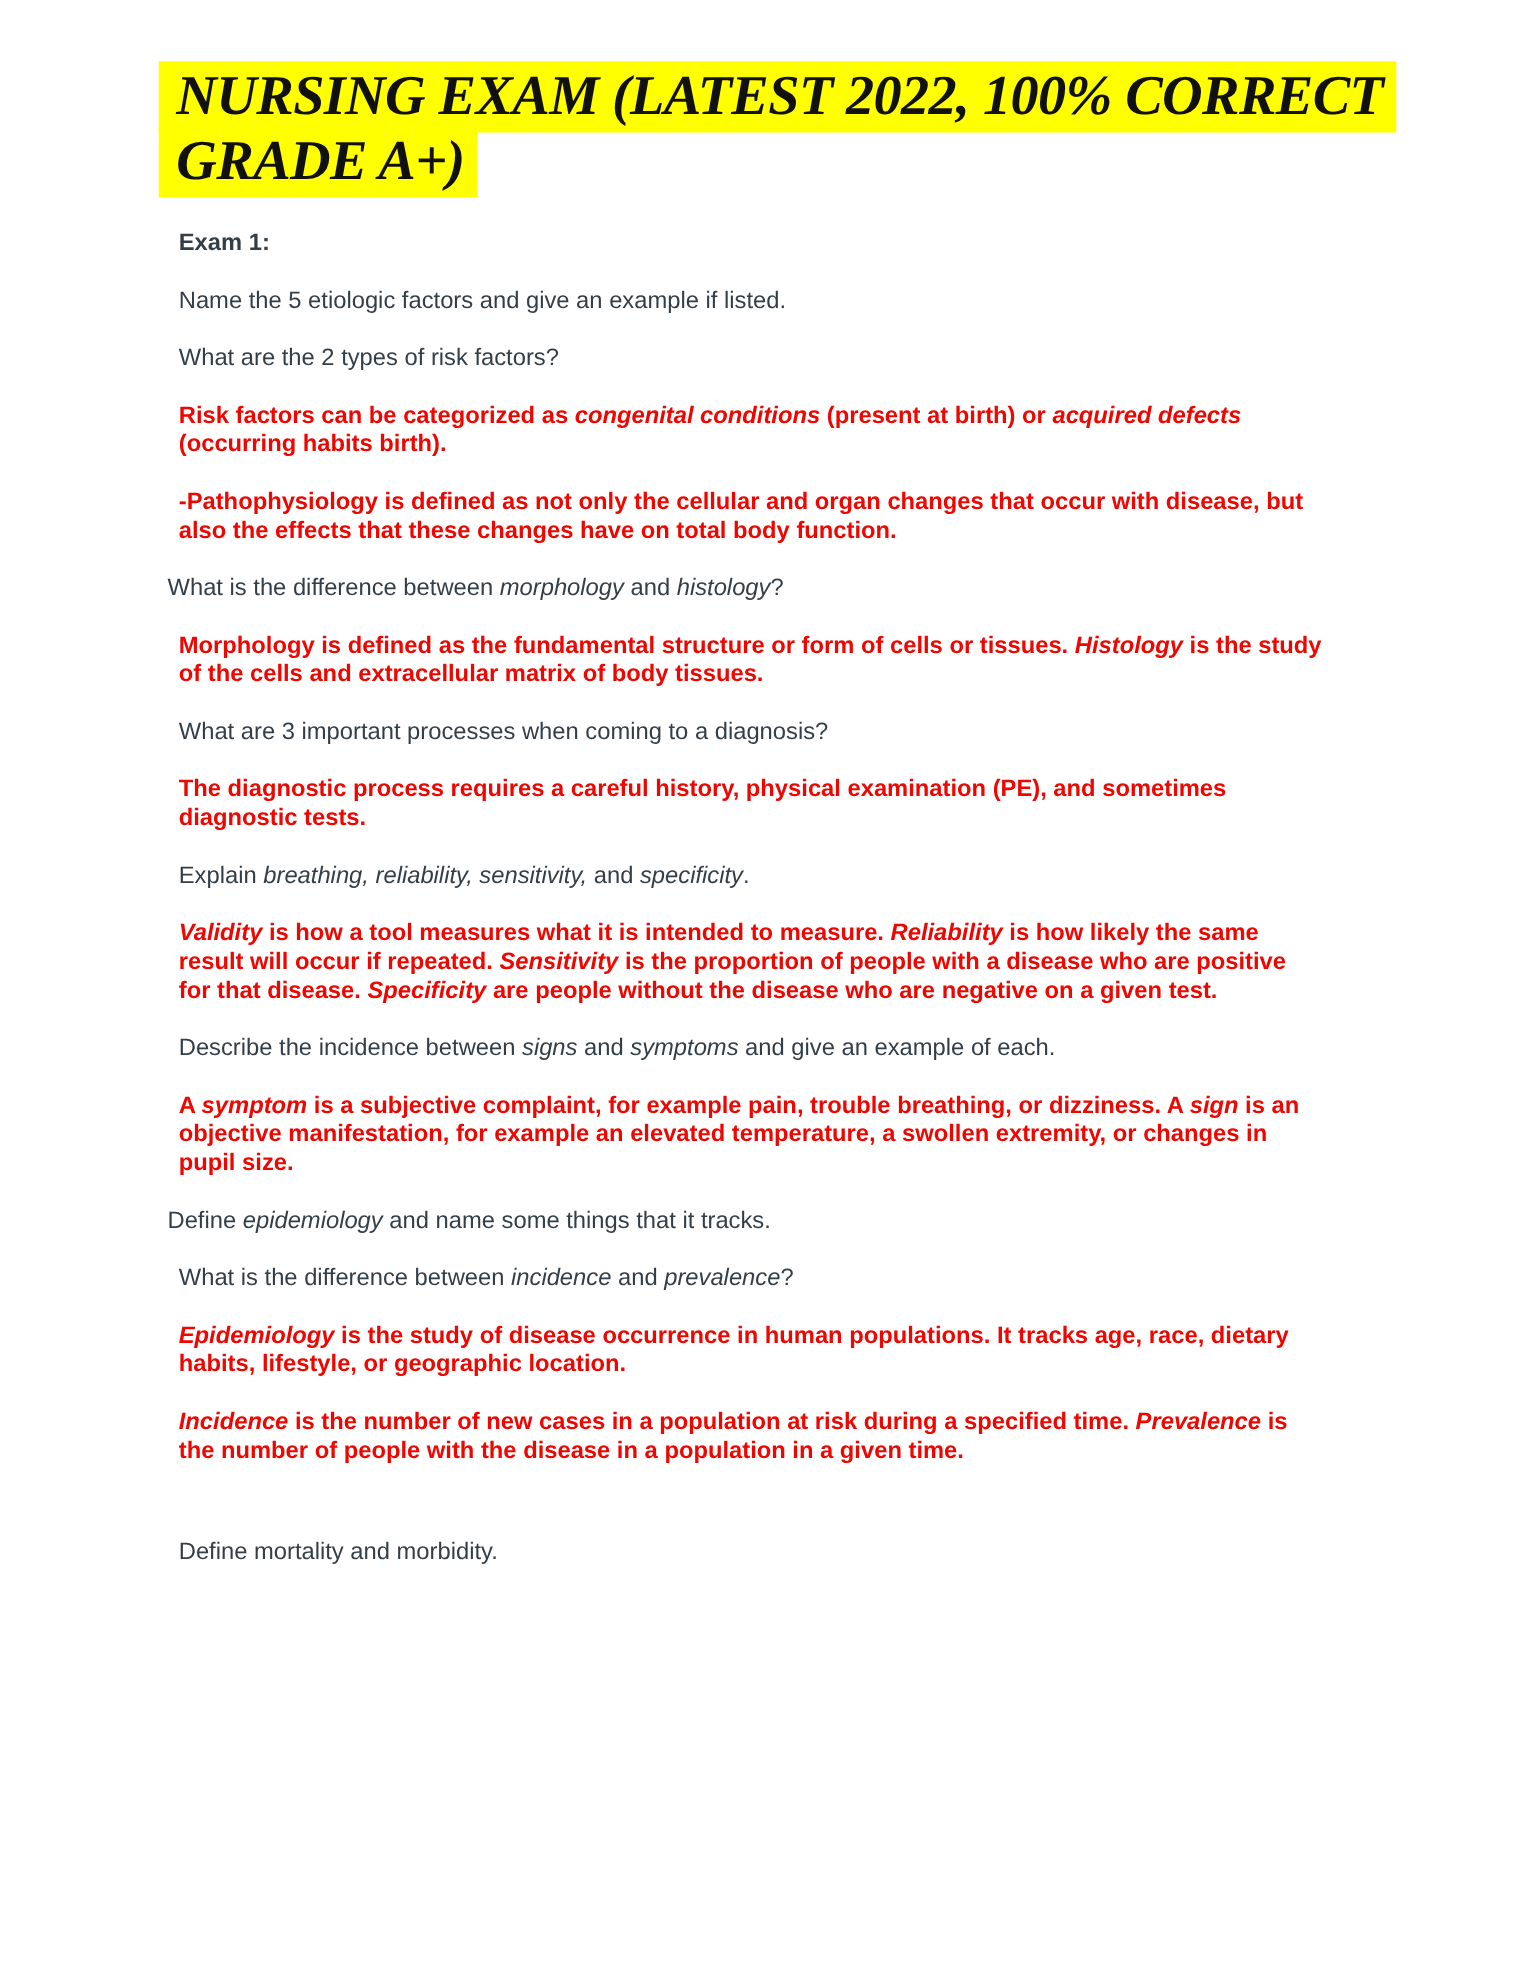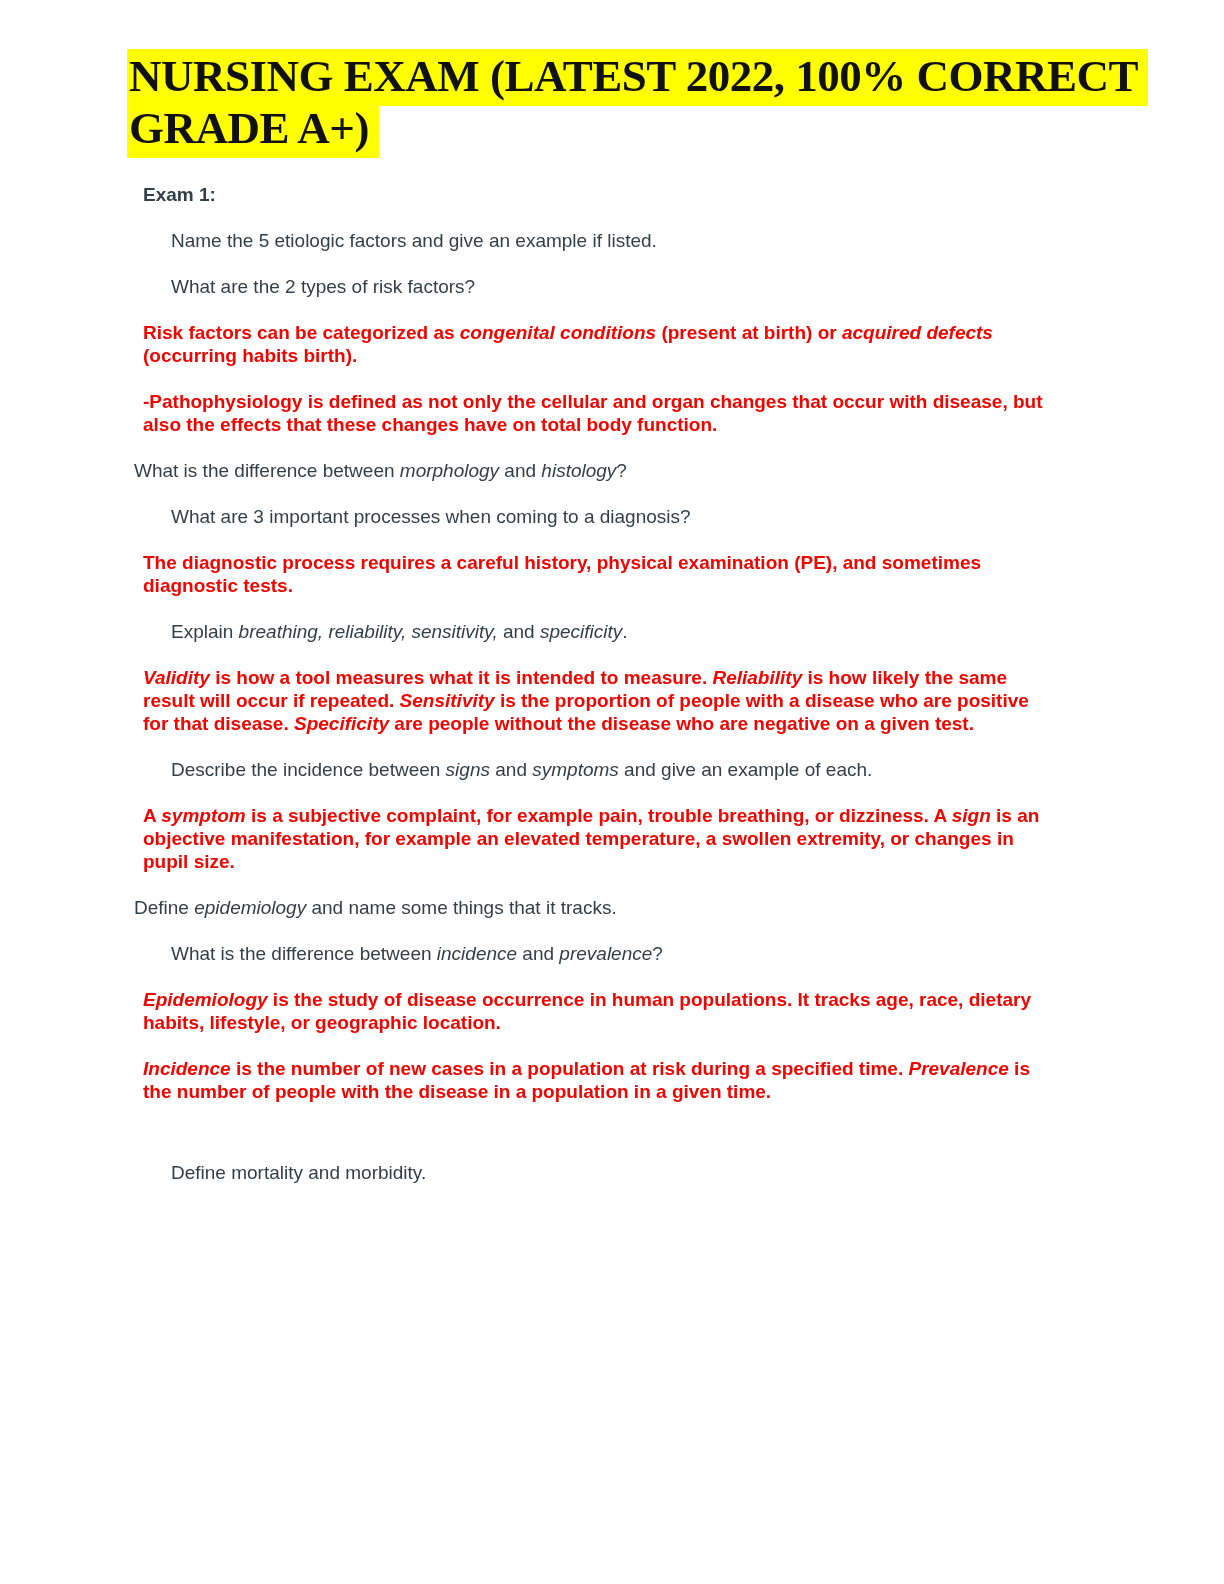--- a/index.html
+++ b/index.html
@@ -23,42 +23,43 @@
     margin:0;
     font-family:"Liberation Serif",serif;
     font-weight:bold;
     font-size:45px;
     line-height:52px;
     letter-spacing:-0.5px;
     color:#111111;
   }
   .title .hl{
     background:var(--hl-color);
-    padding:2px 10px 5px 2px;
+    padding:2px 10px 5px 14px;
     -webkit-box-decoration-break:clone;
     box-decoration-break:clone;
+    font-style:italic;
   }
   .content{
     position:absolute;
     left:143px;
     top:183px;
     width:916px;
     font-size:19px;
     line-height:23px;
   }
   .heading{
     margin:0;
     color:var(--q-color);
     font-weight:700;
   }
   .block{margin:23px 0 0 0;}
   .block.tight{margin-top:2px;}
   .block.wide{margin-top:58px;}
   .block.outdent{margin-left:-9px;}
-  .question{color:var(--q-color);font-weight:400;margin-left:28px;}
+  .question{color:var(--q-color);font-weight:400;}
   .answer{color:var(--a-color);font-weight:700;}
   .it{font-style:italic;}
 </style>
 </head>
 <body>
 
 <div class="page">
   <h1 class="title">
     <span class="hl">NURSING EXAM (LATEST 2022, 100% CORRECT</span>
     <br>
@@ -66,20 +67,21 @@
   </h1>
 
   <div class="content">
     <p class="heading">Exam 1:</p>
     <div>
         <p class="block question"><span>Name the 5 etiologic factors and give an example if listed.</span></p>
         <p class="block question"><span>What are the 2 types of risk factors?</span></p>
         <p class="block answer"><span>Risk factors can be categorized as </span><span class="it">congenital conditions</span><span> (present at birth) or </span><span class="it">acquired defects</span><span> (occurring habits birth).</span></p>
         <p class="block answer"><span>-Pathophysiology is defined as not only the cellular and organ changes that occur with disease, but also the effects that these changes have on total body function.</span></p>
         <p class="block question outdent"><span>What is the difference between </span><span class="it">morphology</span><span> and </span><span class="it">histology</span><span>?</span></p>
+        <p class="block answer"><span>Morphology is defined as the fundamental structure or form of cells or tissues. </span><span class="it">Histology</span><span> is the study of the cells and extracellular matrix of body tissues.</span></p>
         <p class="block question"><span>What are 3 important processes when coming to a diagnosis?</span></p>
         <p class="block answer"><span>The diagnostic process requires a careful history, physical examination (PE), and sometimes diagnostic tests.</span></p>
         <p class="block question"><span>Explain </span><span class="it">breathing,</span><span> </span><span class="it">reliability,</span><span> </span><span class="it">sensitivity,</span><span> and </span><span class="it">specificity</span><span>.</span></p>
         <p class="block answer"><span class="it">Validity</span><span> is how a tool measures what it is intended to measure. </span><span class="it">Reliability</span><span> is how likely the same result will occur if repeated. </span><span class="it">Sensitivity</span><span> is the proportion of people with a disease who are positive for that disease. </span><span class="it">Specificity</span><span> are people without the disease who are negative on a given test.</span></p>
         <p class="block question"><span>Describe the incidence between </span><span class="it">signs</span><span> and </span><span class="it">symptoms</span><span> and give an example of each.</span></p>
         <p class="block answer"><span>A </span><span class="it">symptom</span><span> is a subjective complaint, for example pain, trouble breathing, or dizziness. A </span><span class="it">sign</span><span> is an objective manifestation, for example an elevated temperature, a swollen extremity, or changes in pupil size.</span></p>
         <p class="block question outdent"><span>Define </span><span class="it">epidemiology</span><span> and name some things that it tracks.</span></p>
         <p class="block question"><span>What is the difference between </span><span class="it">incidence</span><span> and </span><span class="it">prevalence</span><span>?</span></p>
         <p class="block answer"><span class="it">Epidemiology</span><span> is the study of disease occurrence in human populations. It tracks age, race, dietary habits, lifestyle, or geographic location.</span></p>
         <p class="block answer"><span class="it">Incidence</span><span> is the number of new cases in a population at risk during a specified time. </span><span class="it">Prevalence</span><span> is the number of people with the disease in a population in a given time.</span></p>

